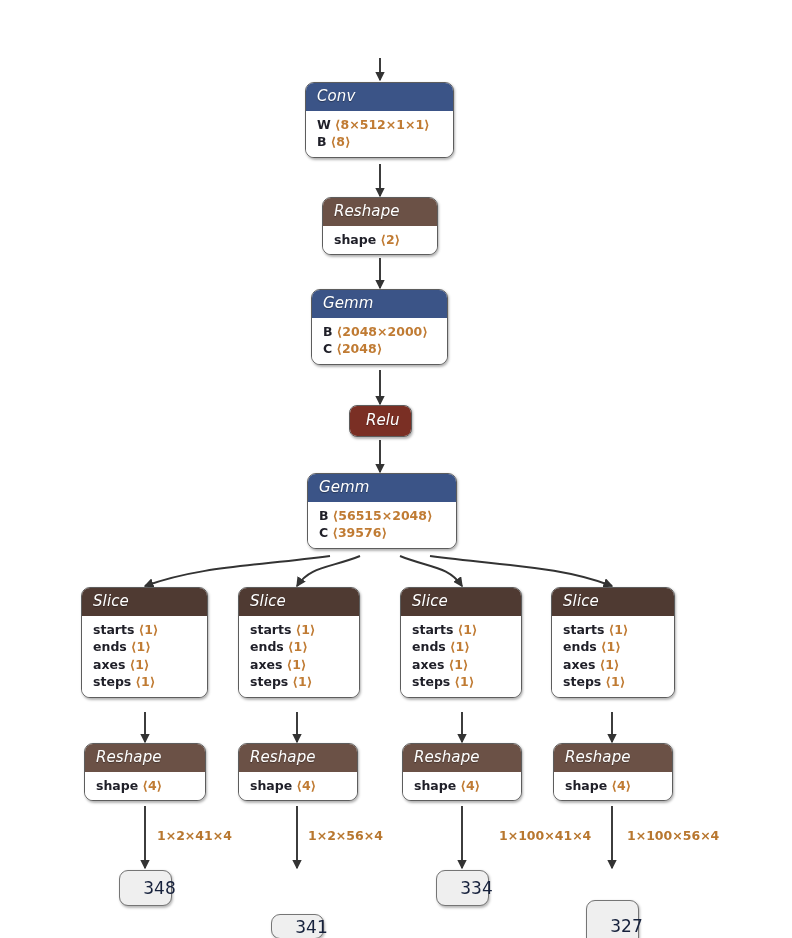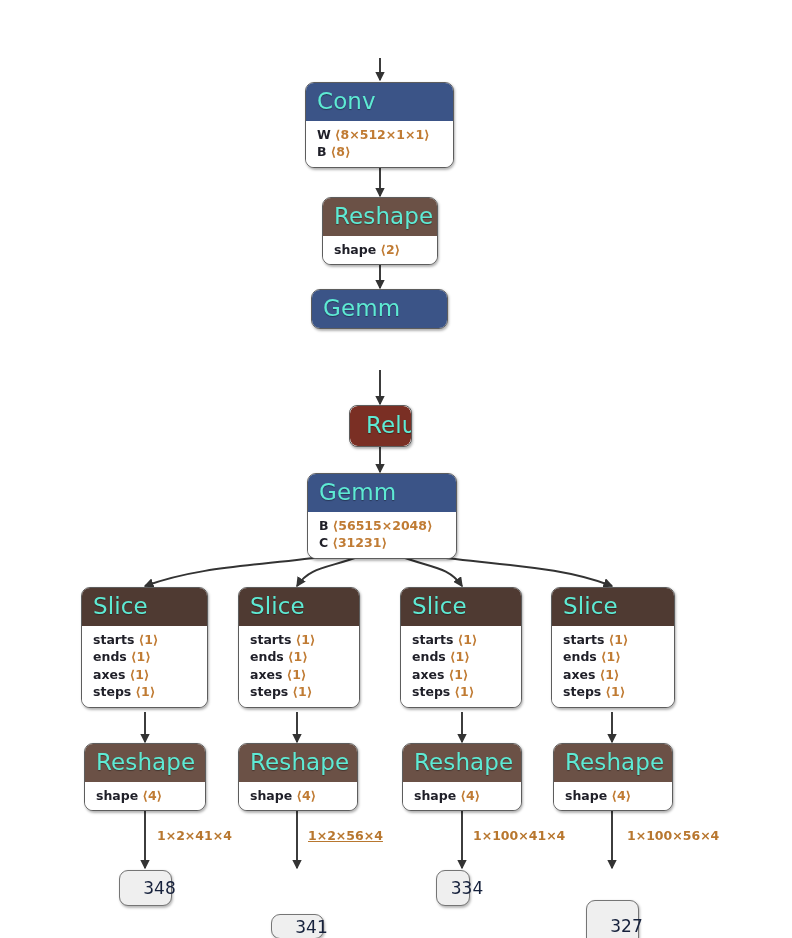--- a/index.html
+++ b/index.html
@@ -37,26 +37,27 @@
     border: 1.4px solid #5d5d5d;
     border-radius: 9px;
     background: #ffffff;
     box-shadow: 1px 1.5px 2.5px rgba(0,0,0,0.30);
     overflow: hidden;
   }
   .node-head {
     box-sizing: border-box;
     width: 100%;
     padding: 4px 11px 5px 11px;
-    color: #5eead4;
-    font-size: 23px;
+    color: #ffffff;
+    font-size: 15px;
     font-weight: 400;
     line-height: 1.25;
     letter-spacing: 0.1px;
     text-shadow: 0 1px 1px rgba(0,0,0,0.35);
+    font-style: italic;
   }
   .node-body {
     box-sizing: border-box;
     background: #ffffff;
     padding: 5px 9px 6px 11px;
   }
   .attr {
     font-size: 12.5px;
     line-height: 17.5px;
     white-space: nowrap;
@@ -162,34 +163,42 @@
     <div class="node-head" style="background:#6b5146;">Reshape</div>
     <div class="node-body">
       <div class="attr">
         <span class="k">shape</span><span class="v">⟨2⟩</span>
       </div>
     </div>
   </div>
 
   <div class="node" style="left:311px; top:289px; width:137px;">
     <div class="node-head" style="background:#3b5487;">Gemm</div>
+    <div class="node-body">
+      <div class="attr">
+        <span class="k">B</span><span class="v">⟨2048×2000⟩</span>
+      </div>
+      <div class="attr">
+        <span class="k">C</span><span class="v">⟨2048⟩</span>
+      </div>
+    </div>
   </div>
 
   <div class="node compact" style="left:349px; top:405px; width:63px;">
-    <div class="node-head" style="background:#7a2f24;border-radius:8px;">Relu</div>
+    <div class="node-head" style="background:#7a2f24;">Relu</div>
   </div>
 
   <div class="node" style="left:307px; top:473px; width:150px;">
     <div class="node-head" style="background:#3b5487;">Gemm</div>
     <div class="node-body">
       <div class="attr">
         <span class="k">B</span><span class="v">⟨56515×2048⟩</span>
       </div>
       <div class="attr">
-        <span class="k">C</span><span class="v">⟨31231⟩</span>
+        <span class="k">C</span><span class="v">⟨39576⟩</span>
       </div>
     </div>
   </div>
 
   <div class="node" style="left:81px; top:587px; width:127px;">
     <div class="node-head" style="background:#4f3a32;">Slice</div>
     <div class="node-body">
       <div class="attr">
         <span class="k">starts</span><span class="v">⟨1⟩</span></div>
       <div class="attr">
@@ -228,21 +237,21 @@
   </div>
 
   <div class="node" style="left:238px; top:743px; width:120px;">
     <div class="node-head" style="background:#6b5146;">Reshape</div>
     <div class="node-body">
       <div class="attr">
         <span class="k">shape</span><span class="v">⟨4⟩</span></div>
     </div>
   </div>
 
-  <div class="edge-label" style="left:308px; top:828px;text-decoration:underline;">1×2×56×4</div>
+  <div class="edge-label" style="left:308px; top:828px;">1×2×56×4</div>
 
   <div class="term" style="left:271px; top:870px; width:53px; height:25px;margin-top:44px;">341</div>
 
   <div class="node" style="left:400px; top:587px; width:122px;">
     <div class="node-head" style="background:#4f3a32;">Slice</div>
     <div class="node-body">
       <div class="attr">
         <span class="k">starts</span><span class="v">⟨1⟩</span></div>
       <div class="attr">
         <span class="k">ends</span><span class="v">⟨1⟩</span></div>
@@ -254,23 +263,23 @@
   </div>
 
   <div class="node" style="left:402px; top:743px; width:120px;">
     <div class="node-head" style="background:#6b5146;">Reshape</div>
     <div class="node-body">
       <div class="attr">
         <span class="k">shape</span><span class="v">⟨4⟩</span></div>
     </div>
   </div>
 
-  <div class="edge-label" style="left:473px; top:828px;">1×100×41×4</div>
-
-  <div class="term" style="left:436px; top:870px; width:34px; height:36px;">334</div>
+  <div class="edge-label" style="left:499px; top:828px;">1×100×41×4</div>
+
+  <div class="term" style="left:436px; top:870px; width:53px; height:36px;">334</div>
 
   <div class="node" style="left:551px; top:587px; width:124px;">
     <div class="node-head" style="background:#4f3a32;">Slice</div>
     <div class="node-body">
       <div class="attr">
         <span class="k">starts</span><span class="v">⟨1⟩</span></div>
       <div class="attr">
         <span class="k">ends</span><span class="v">⟨1⟩</span></div>
       <div class="attr">
         <span class="k">axes</span><span class="v">⟨1⟩</span></div>

